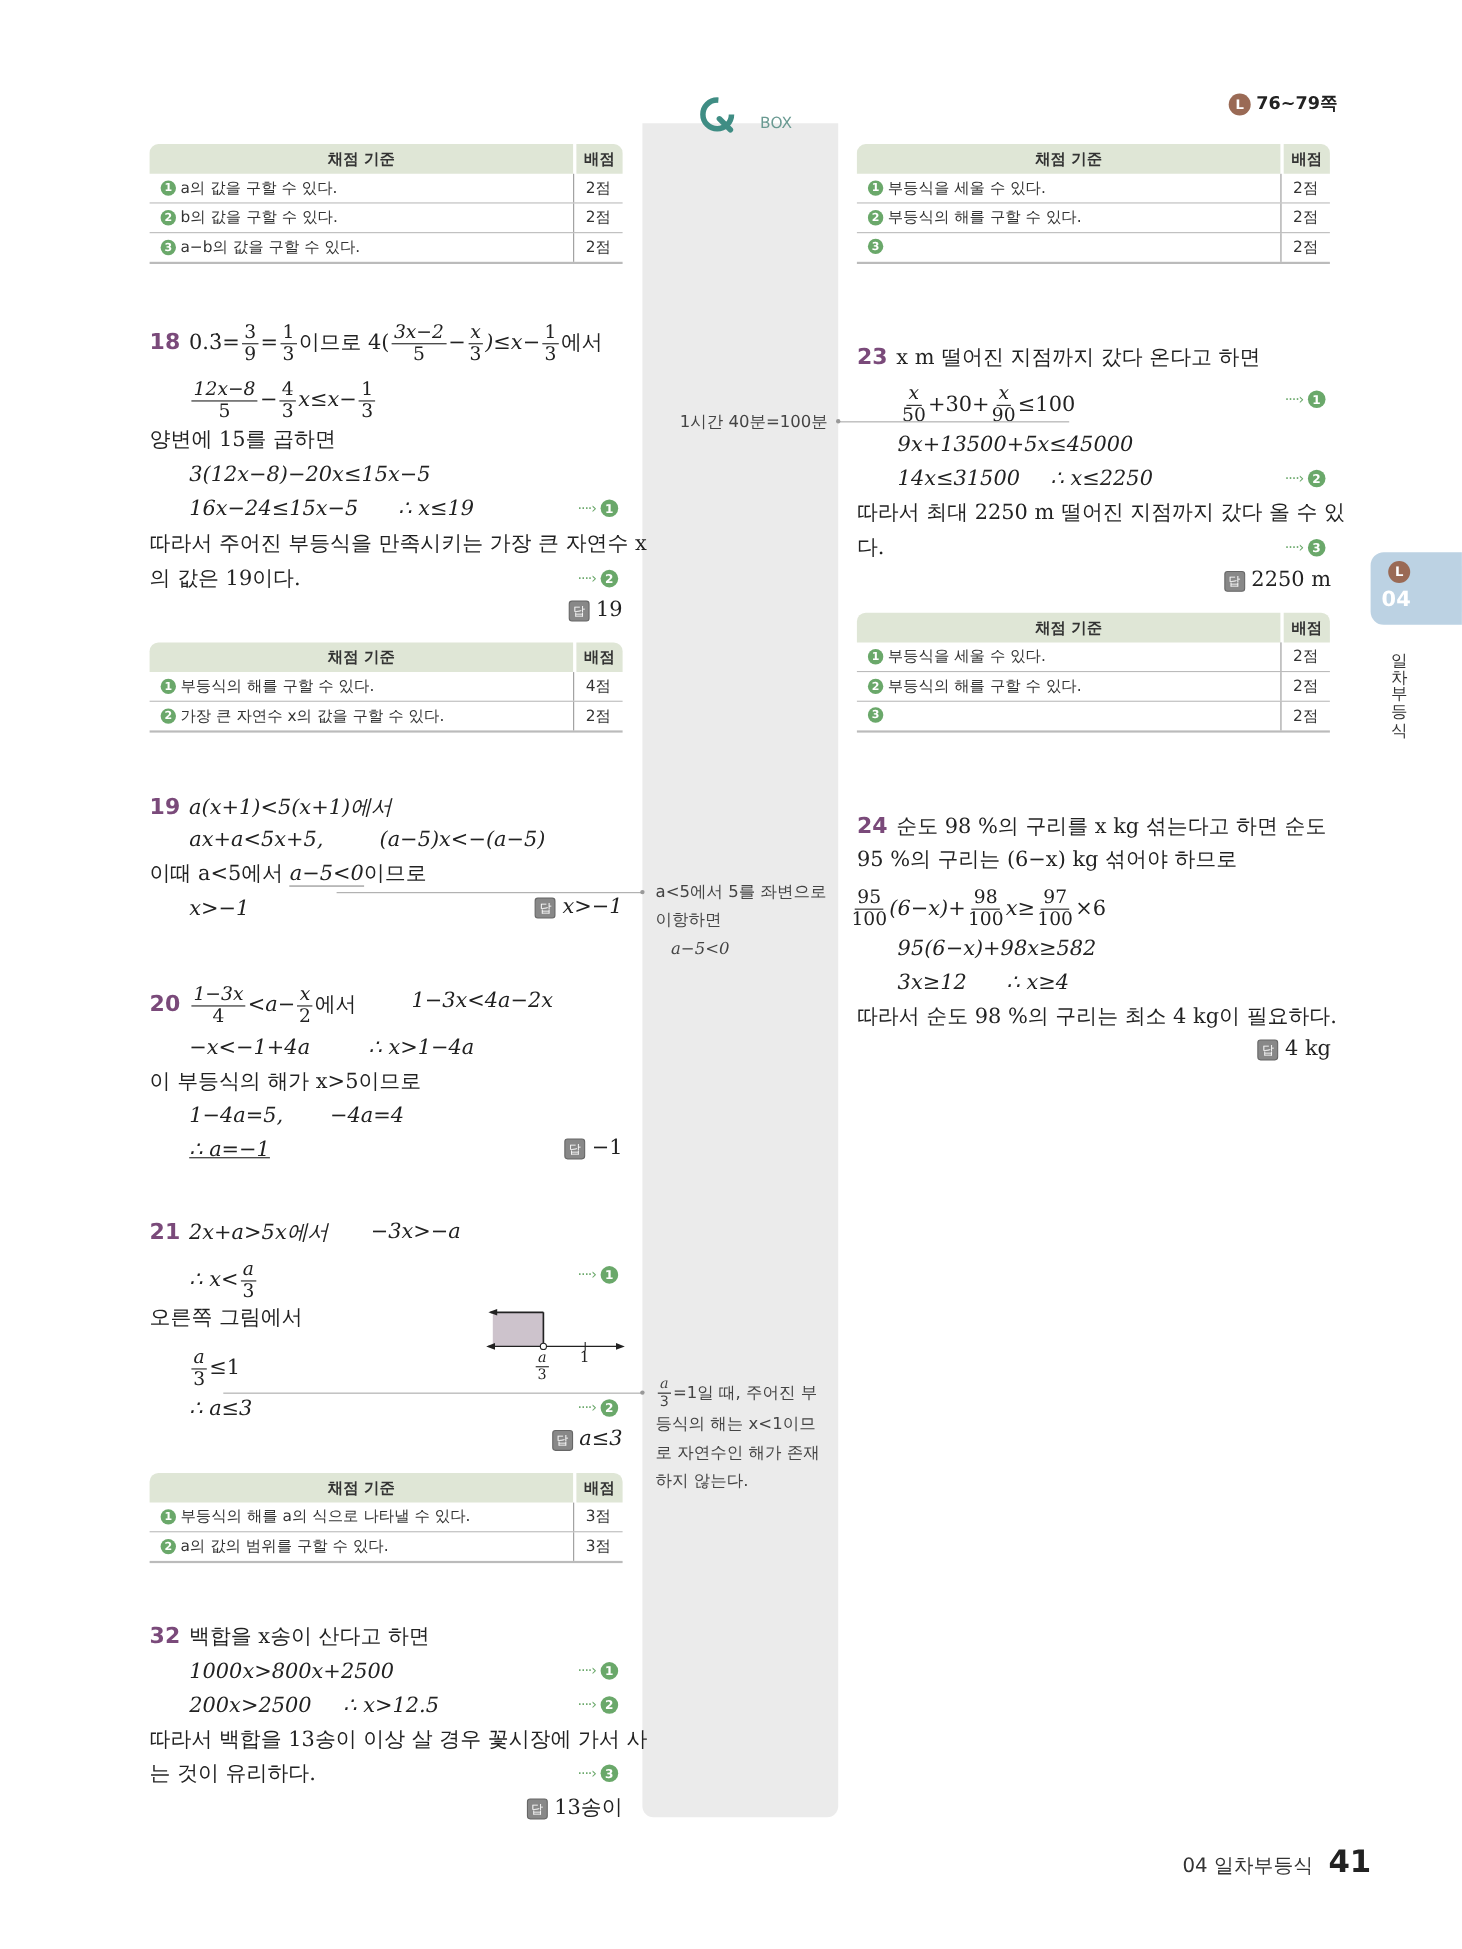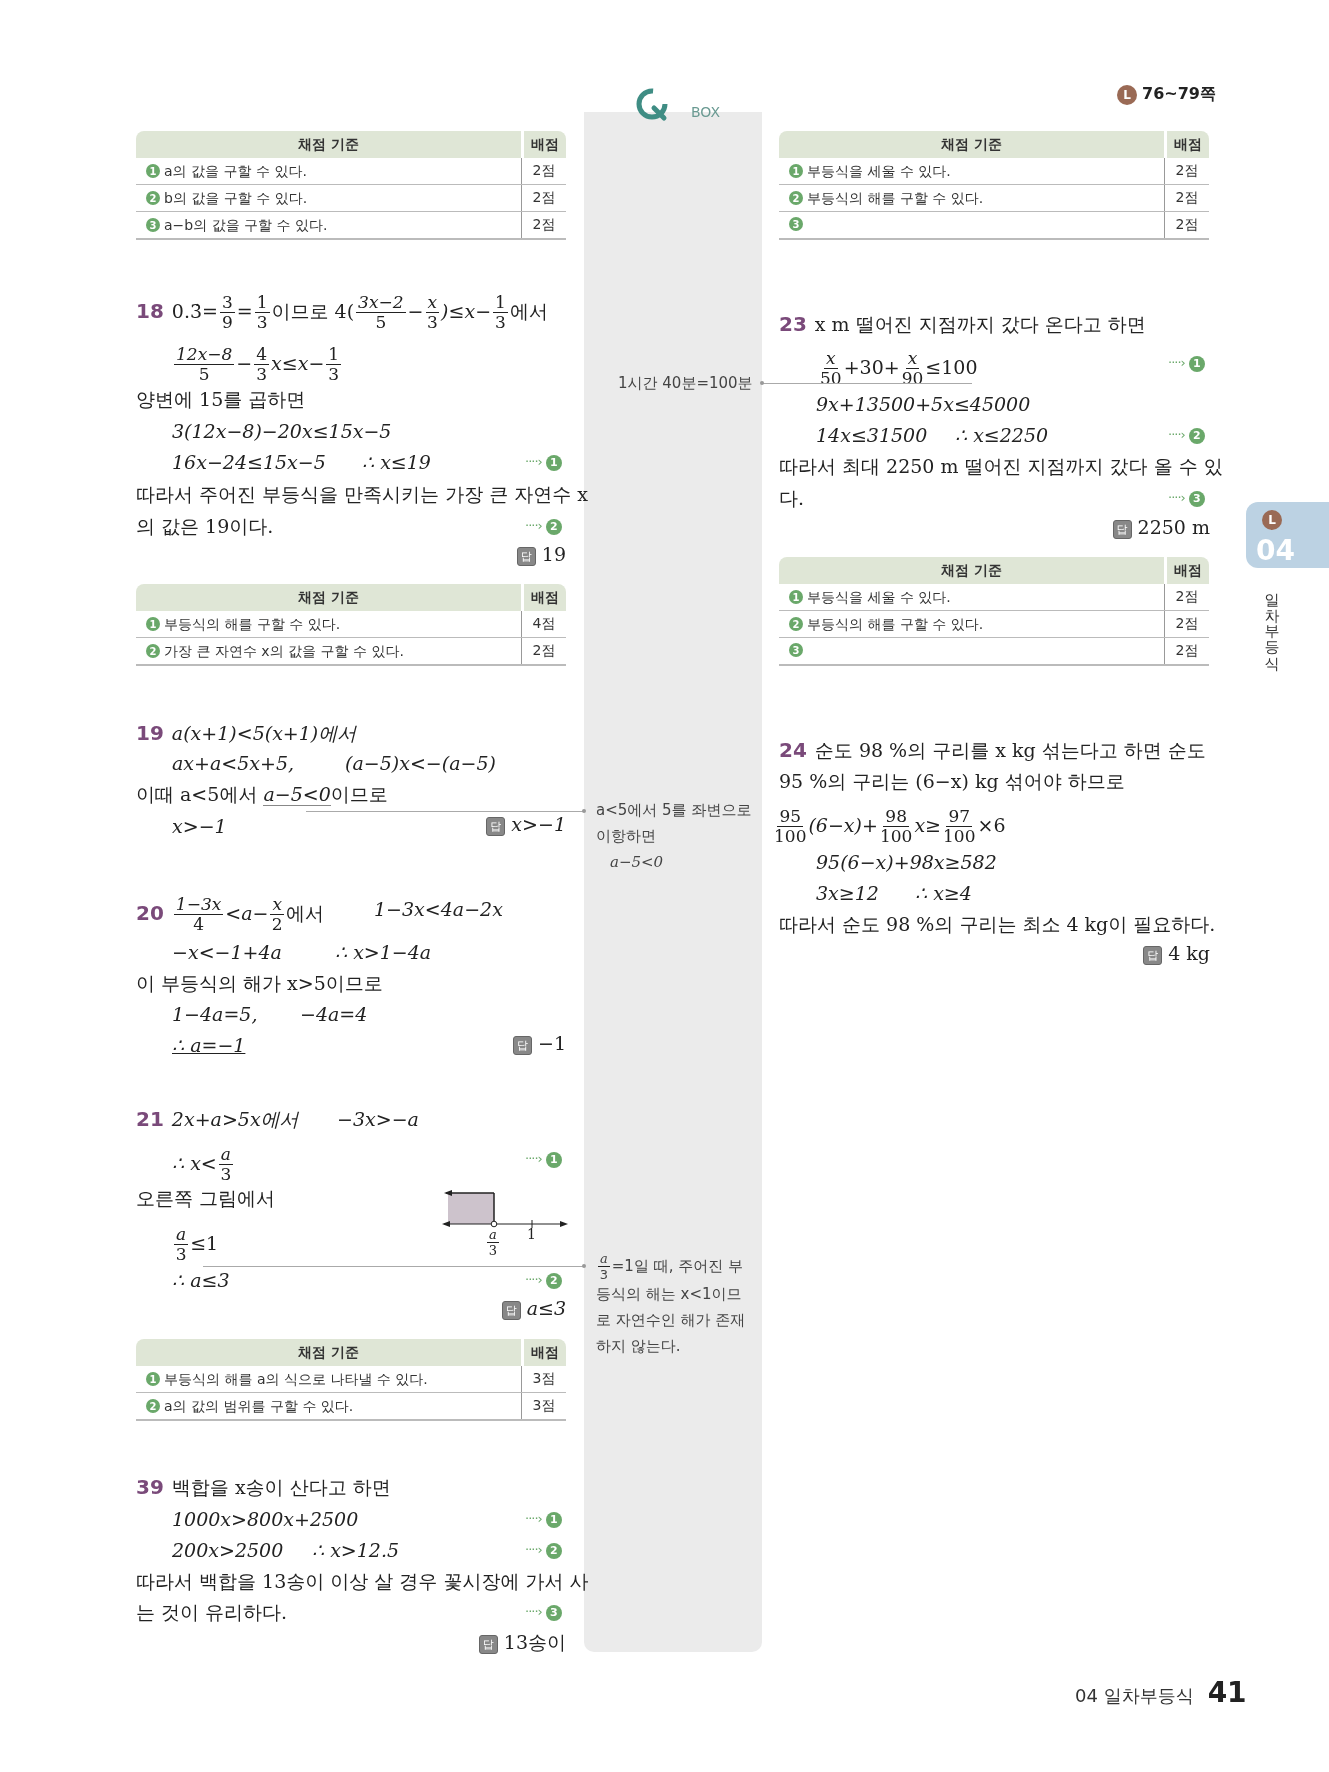--- a/index.html
+++ b/index.html
@@ -48,21 +48,21 @@
 
 <div class="qbox"></div>
 <svg class="abs" style="left:634px;top:86px;" width="40" height="40" viewBox="0 0 40 40">
   <circle cx="18" cy="18" r="13" fill="none" stroke="#3f8d84" stroke-width="5" stroke-dasharray="62 20"></circle>
   <path d="M20 22 L30 32" stroke="#3f8d84" stroke-width="5" stroke-linecap="round"></path>
 </svg>
 <span class="abs sans" style="left:672px;top:104px;color:#6a9a92;font-weight:normal;font-size:14px;margin-left:19px;">BOX</span>
 
 <div class="rtab">
   <span class="sans" style="position:absolute;left:16px;top:8px;display:inline-flex;width:20px;height:20px;border-radius:50%;background:#9a6a55;color:#fff;font-size:12px;font-weight:bold;align-items:center;justify-content:center;">L</span>
-  <span class="sans" style="position:absolute;left:10px;top:32px;color:#fff;font-weight:bold;font-size:28px;">04</span>
+  <span class="sans" style="position:absolute;left:10px;top:32px;color:#fff;font-weight:bold;font-size:19px;">04</span>
 </div>
 <div class="abs sans" style="left:1262px;top:582px;writing-mode:vertical-rl;font-size:15px;color:#333;letter-spacing:1px;">일차부등식</div>
 
 <div class="gtable" style="left:136px;top:131px;width:430px;">
   <div class="hdr">
       <div class="c1">채점 기준</div>
       <div class="c2">배점</div>
     </div>
   <div class="row">
       <div class="c1">
@@ -239,21 +239,21 @@
     </div>
   <div class="row">
       <div class="c1">
         <span class="bul">2</span>
         <span>a의 값의 범위를 구할 수 있다.</span>
       </div>
       <div class="c2">3점</div>
     </div>
 </div>
 
-<div class="line" style="left:136px;top:1474px;"><span class="pnum">39</span><span>백합을 x송이 산다고 하면</span></div>
+<div class="line" style="left:136px;top:1474px;"><span class="pnum">32</span><span>백합을 x송이 산다고 하면</span></div>
 <div class="line m" style="left:172px;top:1506px;">1000x&gt;800x+2500</div>
 <div class="marker" style="left:525px;top:1511px;"><span class="dots">····›</span><span class="circ">1</span></div>
 <div class="line m" style="left:172px;top:1537px;">200x&gt;2500</div>
 <div class="line m" style="left:312px;top:1537px;">∴ x&gt;12.5</div>
 <div class="marker" style="left:525px;top:1542px;"><span class="dots">····›</span><span class="circ">2</span></div>
 <div class="line" style="left:136px;top:1568px;">따라서 백합을 13송이 이상 살 경우 꽃시장에 가서 사</div>
 <div class="line" style="left:136px;top:1599px;">는 것이 유리하다.</div>
 <div class="marker" style="left:525px;top:1604px;"><span class="dots">····›</span><span class="circ">3</span></div>
 <div class="answer" style="right:763px;top:1630px;"><span class="ans-icon">답</span><span>13송이</span></div>
 

